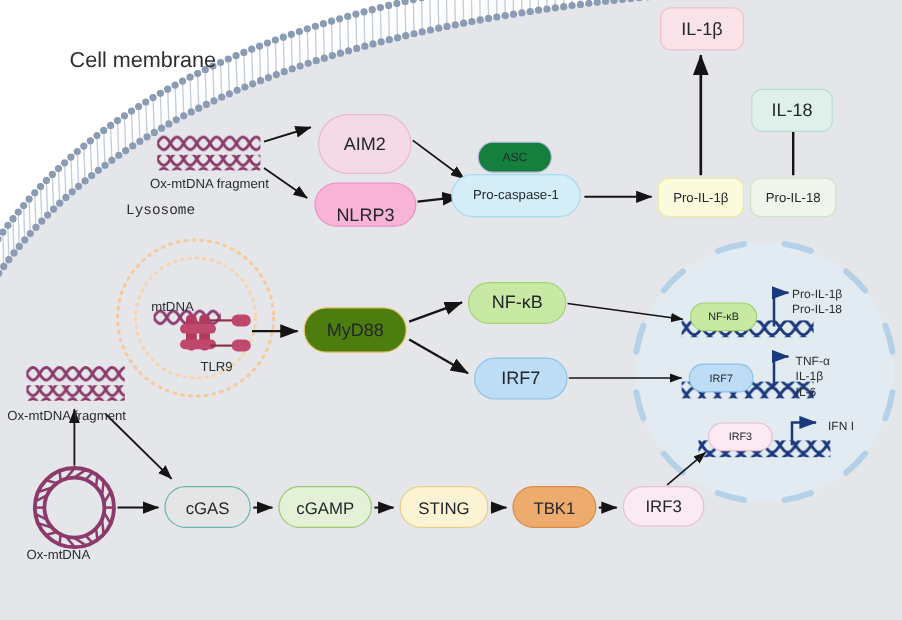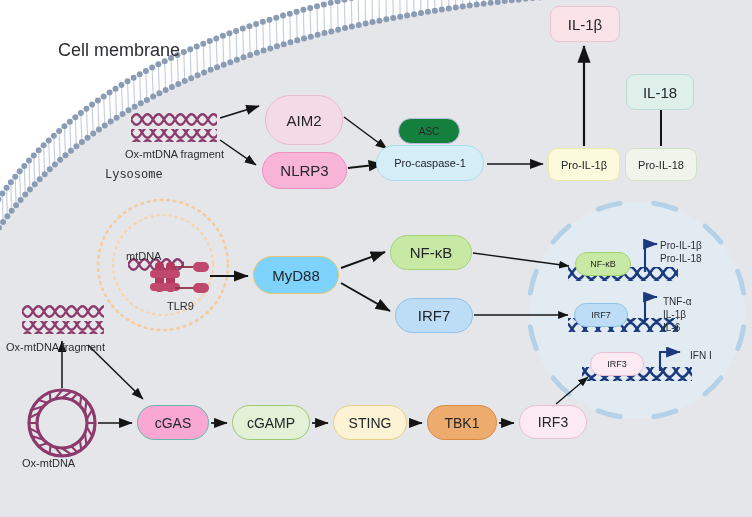--- a/index.html
+++ b/index.html
@@ -607,51 +607,51 @@
       <path d="M499,423 L514,423" stroke-width="1.7" marker-end="url(#ah)"></path>
 
       <path d="M556,404 L588,377" stroke-width="1.3" marker-end="url(#ah)"></path>
     </g>
   </svg>
 
   <div id="nodeLayer">
       <div class="nodelabel rounded" style="left: 265px; top: 95px; width: 78px; height: 50px; background: rgb(244, 217, 230); border: 1.6px solid rgb(233, 185, 210); font-size: 15px;">
         <span>AIM2</span>
       </div>
-      <div class="nodelabel rounded" style="left: 262px; top: 152px; width: 85px; height: 37px; background: rgb(248, 180, 214); border: 1.6px solid rgb(238, 143, 192); font-size: 15px;">
+      <div class="nodelabel rounded" style="left: 262px; top: 152px; width: 85px; height: 37px; background: rgb(248, 180, 214); border: 1.6px solid rgb(238, 143, 192); font-size: 15px; align-items: flex-end;">
         <span>NLRP3</span>
       </div>
       <div class="nodelabel rounded" style="left: 398px; top: 118px; width: 62px; height: 26px; background: #15803d; border: 1.6px solid rgb(183, 186, 224); font-size: 10px;">
         <span>ASC</span>
       </div>
       <div class="nodelabel rounded" style="left: 376px; top: 145px; width: 108px; height: 36px; background: rgb(212, 237, 247); border: 1.6px solid rgb(168, 220, 238); font-size: 11px;">
         <span>Pro-caspase-1</span>
       </div>
       <div class="nodelabel softrect" style="left: 548px; top: 148px; width: 72px; height: 33px; background: rgb(251, 250, 221); border: 1.6px solid rgb(236, 232, 168); font-size: 11px;">
         <span>Pro-IL-1β</span>
       </div>
       <div class="nodelabel softrect" style="left: 625px; top: 148px; width: 72px; height: 33px; background: rgb(239, 245, 234); border: 1.6px solid rgb(207, 226, 198); font-size: 11px;">
         <span>Pro-IL-18</span>
       </div>
       <div class="nodelabel softrect" style="left: 550px; top: 6px; width: 70px; height: 36px; background: rgb(249, 226, 232); border: 1.6px solid rgb(238, 195, 207); font-size: 15px;">
         <span>IL-1β</span>
       </div>
       <div class="nodelabel softrect" style="left: 626px; top: 37px; width: 68px; height: 36px; background: rgb(223, 240, 234); border: 1.6px solid rgb(185, 222, 210); font-size: 15px; margin-top: 37px;">
         <span>IL-18</span>
       </div>
-      <div class="nodelabel rounded" style="left: 253px; top: 256px; width: 86px; height: 38px; background: #7dd3fc; border: 1.6px solid rgb(232, 195, 109); font-size: 15px;">
+      <div class="nodelabel rounded" style="left: 253px; top: 256px; width: 86px; height: 38px; background: #4d7c0f; border: 1.6px solid rgb(232, 195, 109); font-size: 15px;">
         <span>MyD88</span>
       </div>
       <div class="nodelabel rounded" style="left: 390px; top: 235px; width: 82px; height: 35px; background: rgb(200, 233, 163); border: 1.6px solid rgb(163, 210, 115); font-size: 15px;">
         <span>NF-κB</span>
       </div>
       <div class="nodelabel rounded" style="left: 395px; top: 298px; width: 78px; height: 35px; background: rgb(189, 220, 245); border: 1.6px solid rgb(143, 194, 232); font-size: 15px;">
         <span>IRF7</span>
       </div>
-      <div class="nodelabel rounded" style="left: 137px; top: 405px; width: 72px; height: 35px; background: #f9a8d4; border: 1.6px solid rgb(102, 184, 173); font-size: 14px;">
+      <div class="nodelabel rounded" style="left: 137px; top: 405px; width: 72px; height: 35px; background: #e5e5e5; border: 1.6px solid rgb(102, 184, 173); font-size: 14px;">
         <span>cGAS</span>
       </div>
       <div class="nodelabel rounded" style="left: 232px; top: 405px; width: 78px; height: 35px; background: rgb(227, 242, 214); border: 1.6px solid rgb(157, 200, 110); font-size: 14px; text-align: right;">
         <span>cGAMP</span>
       </div>
       <div class="nodelabel rounded" style="left: 333px; top: 405px; width: 74px; height: 35px; background: rgb(252, 243, 212); border: 1.6px solid rgb(230, 207, 132); font-size: 14px;">
         <span>STING</span>
       </div>
       <div class="nodelabel rounded" style="left: 427px; top: 405px; width: 70px; height: 35px; background: rgb(238, 171, 110); border: 1.6px solid rgb(217, 139, 69); font-size: 14px;">
         <span>TBK1</span>

